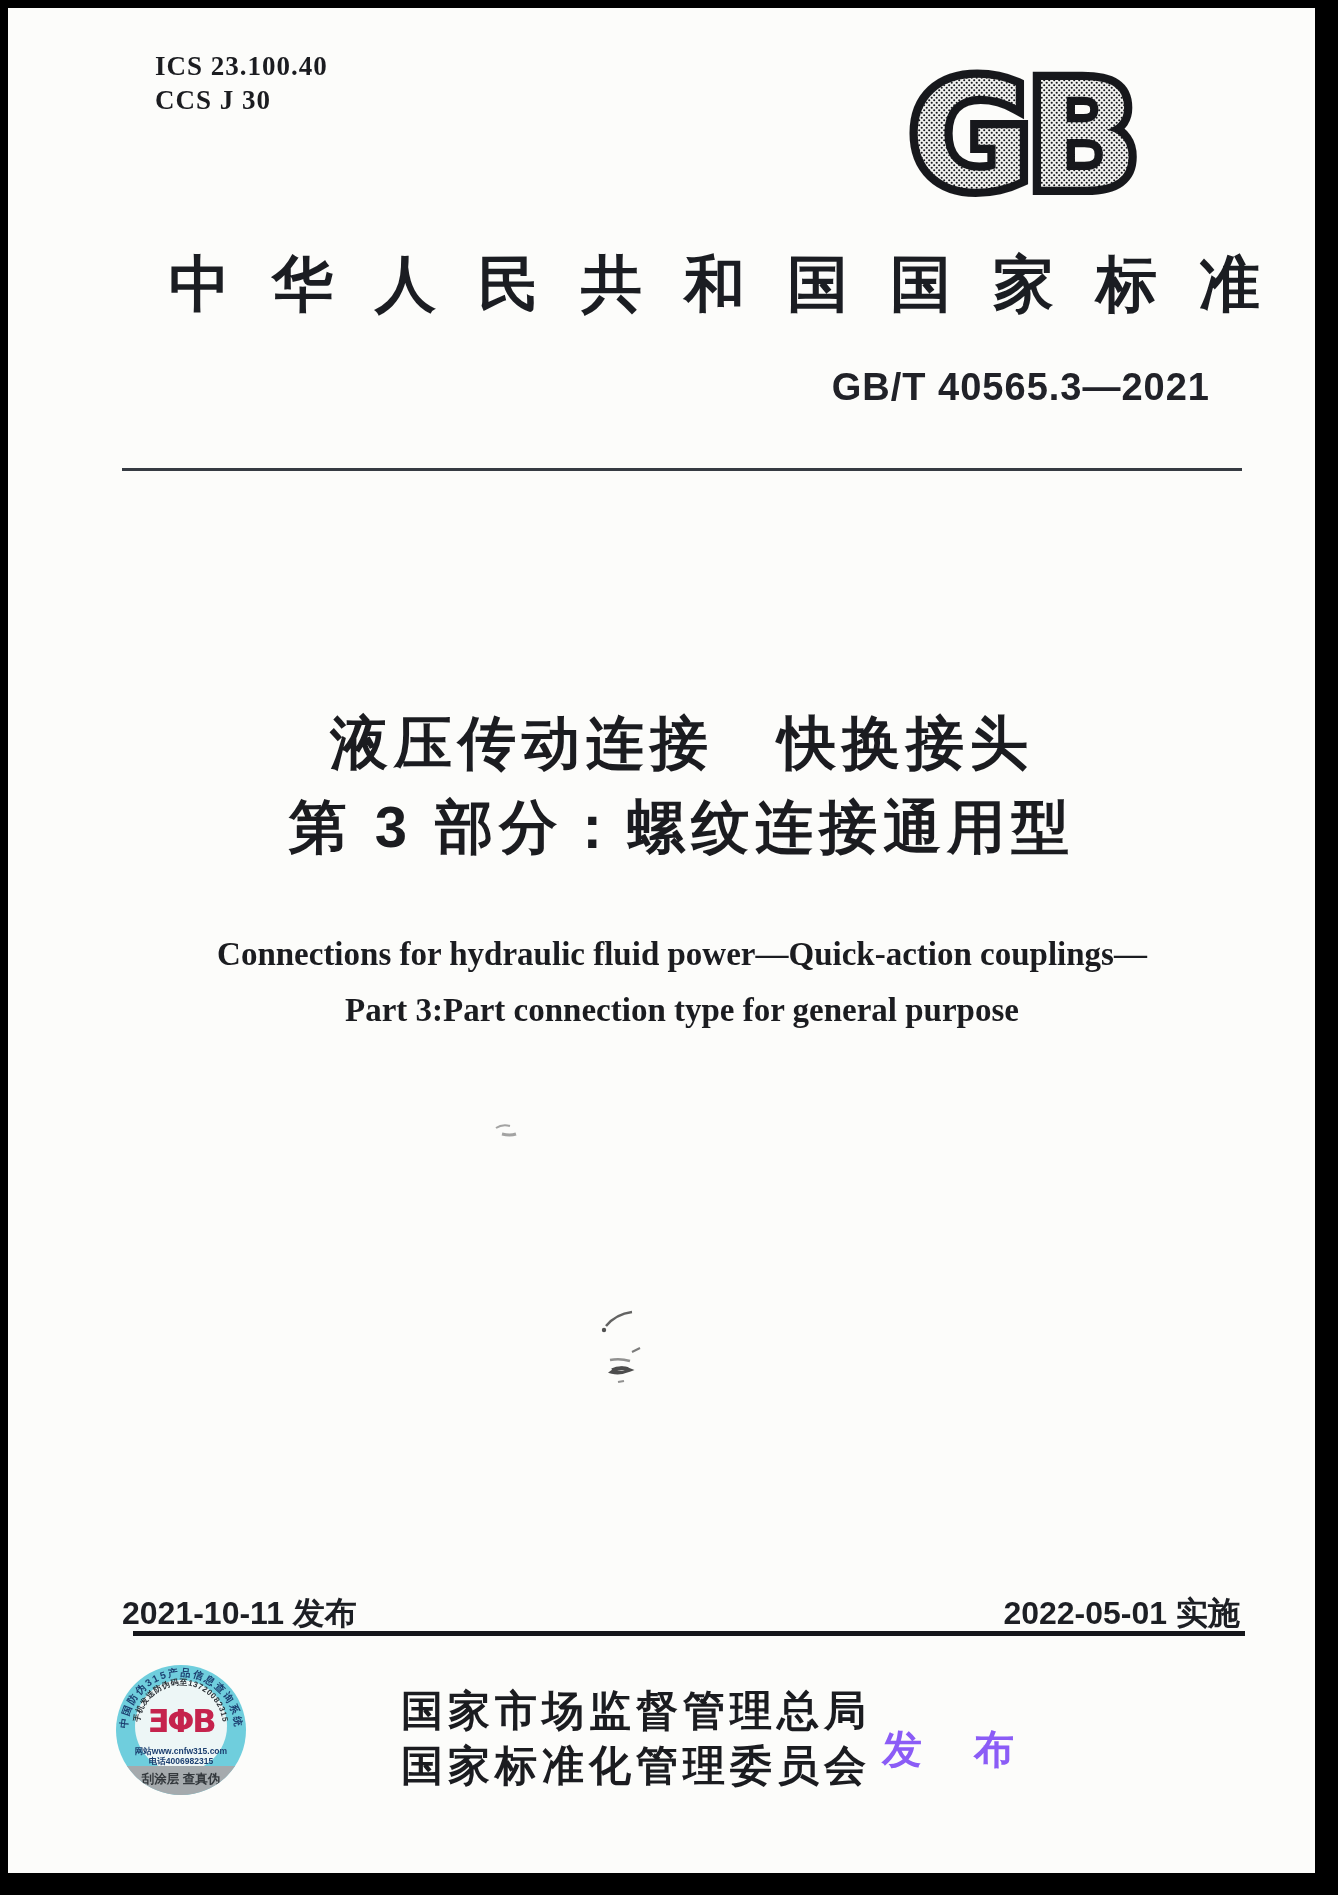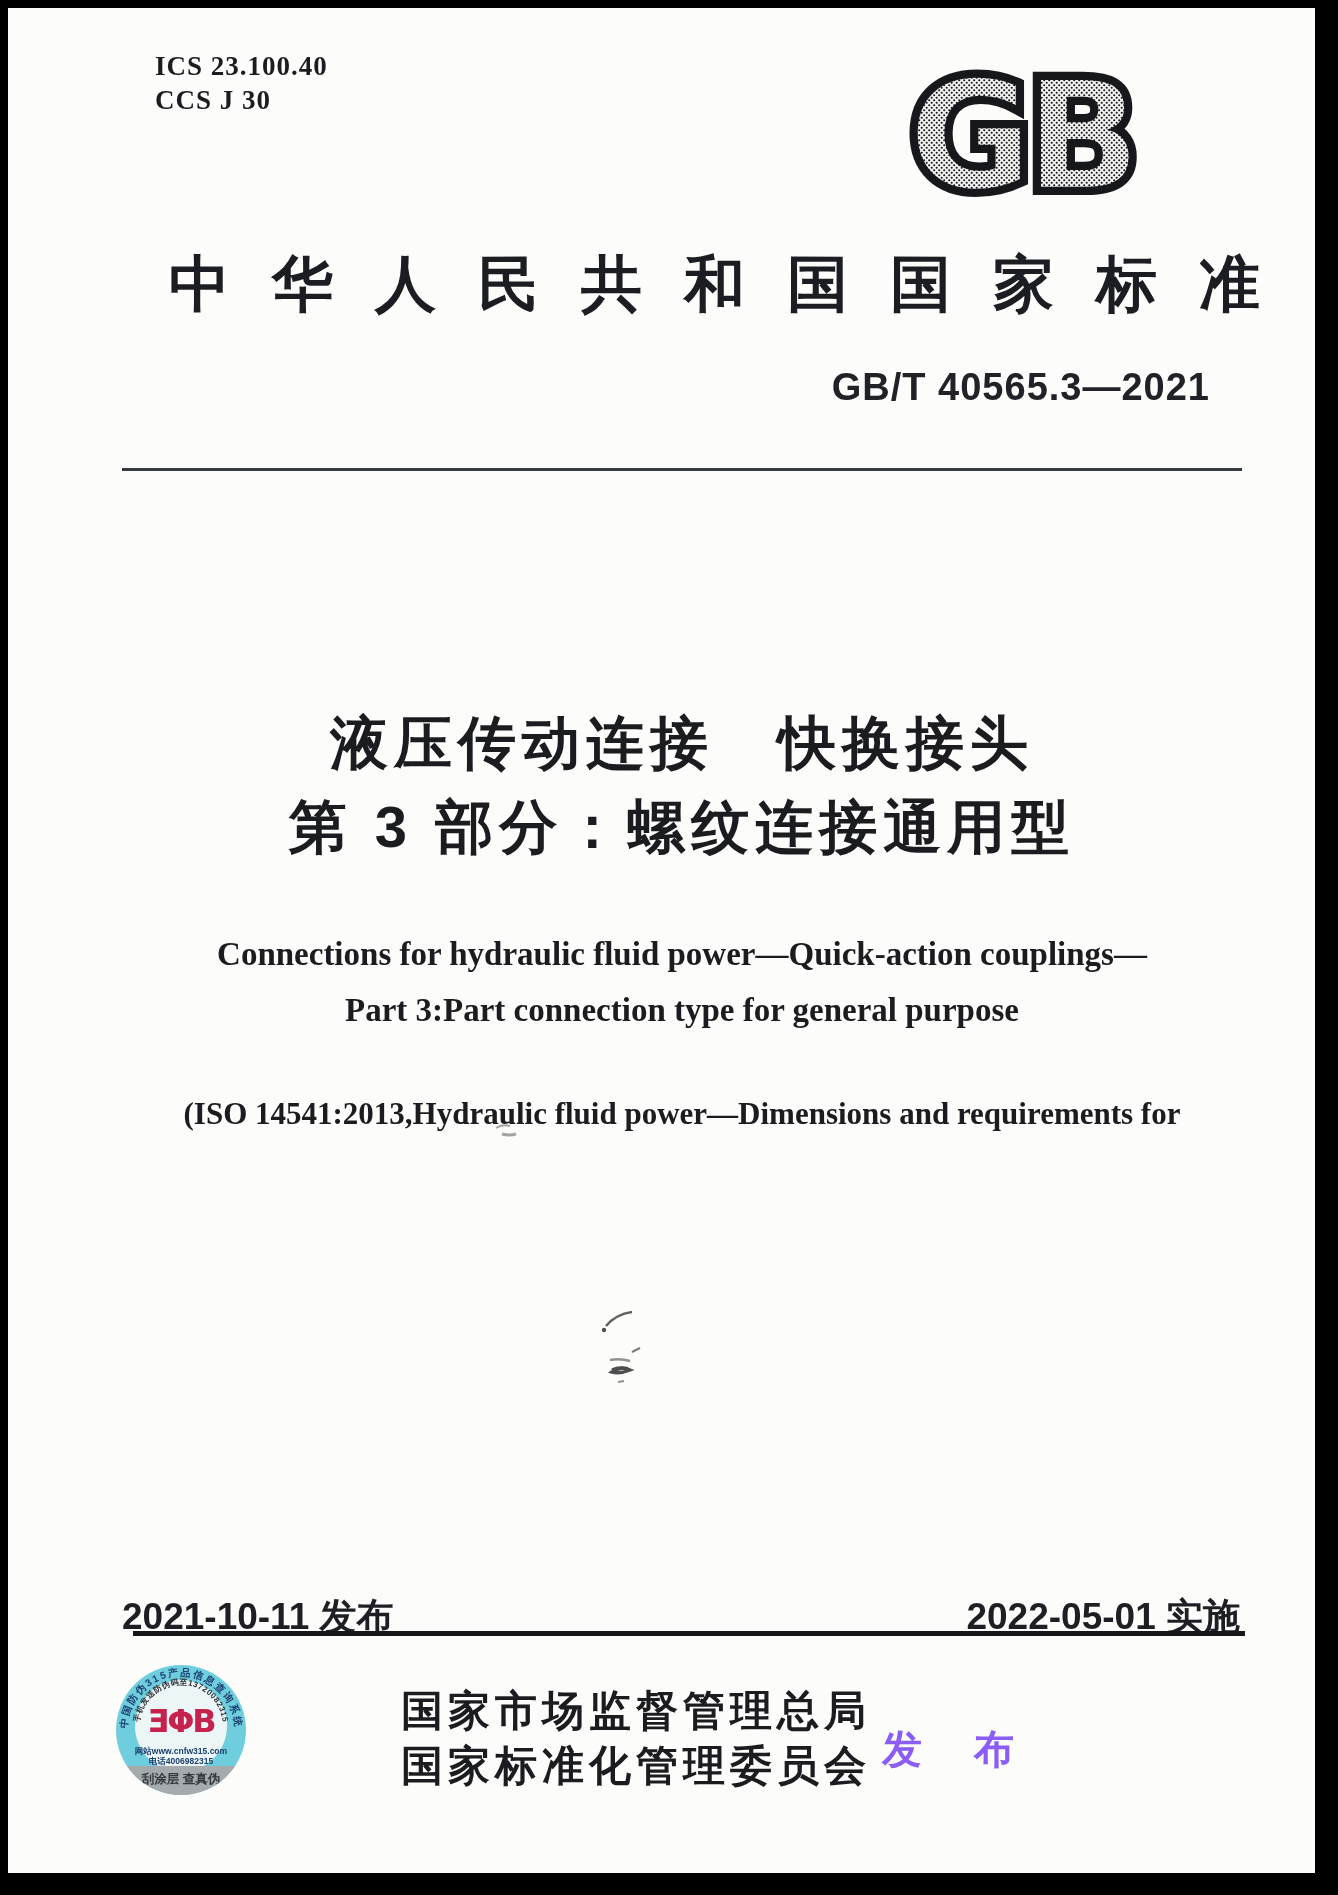--- a/index.html
+++ b/index.html
@@ -71,21 +71,21 @@
     font-family: "Liberation Serif", "DejaVu Serif", serif;
     font-weight: bold; font-size: 31px; line-height: 56px; color: #1b1c20;
   }
 
   .smudge { position: absolute; }
 
   .date-row {
     position: absolute; left: 122px; top: 1592px; width: 1118px;
     display: flex; justify-content: space-between;
     font-family: "Liberation Sans", "DejaVu Sans", sans-serif;
-    font-weight: bold; font-size: 37px; color: #1d1f24;
+    font-weight: bold; font-size: 32px; color: #1d1f24;
   }
 
   .rule-thick {
     position: absolute; left: 133px; top: 1631px;
     width: 1112px; height: 5px; background: #15161a;
   }
 
   .issuer {
     position: absolute; left: 118px; top: 1684px; width: 1036px;
     text-align: center;
@@ -141,21 +141,20 @@
     <div class="l1">液压传动连接　快换接头</div>
     <div class="l2">第 3 部分：螺纹连接通用型</div>
   </div>
 
   <div class="en-title">
     <div>Connections for hydraulic fluid power—Quick-action couplings—</div>
     <div>Part 3:Part connection type for general purpose</div>
   </div>
 
   <div class="iso-ref">
-    <div>(ISO 14541:2013,Hydraulic fluid power—Dimensions and requirements for</div>
   </div>
 
   <svg class="smudge" style="left:486px; top:1094px;" width="40" height="52" viewBox="0 0 40 52" aria-hidden="true">
     <path d="M10,34 q6,-4 14,-2" stroke="#5a5a5a" stroke-width="2" fill="none" opacity="0.55"></path>
     <path d="M16,40 q8,2 14,0" stroke="#4a4a4a" stroke-width="3" fill="none" opacity="0.5"></path>
   </svg>
   <svg class="smudge" style="left:588px; top:1300px;" width="70" height="90" viewBox="0 0 70 90" aria-hidden="true">
     <path d="M18,26 q10,-12 26,-14" stroke="#3c3c3c" stroke-width="2.5" fill="none" opacity="0.8"></path>
     <circle cx="16" cy="30" r="2.2" fill="#333" opacity="0.85"></circle>
     <path d="M44,52 l8,-4" stroke="#444" stroke-width="2" fill="none" opacity="0.7"></path>

